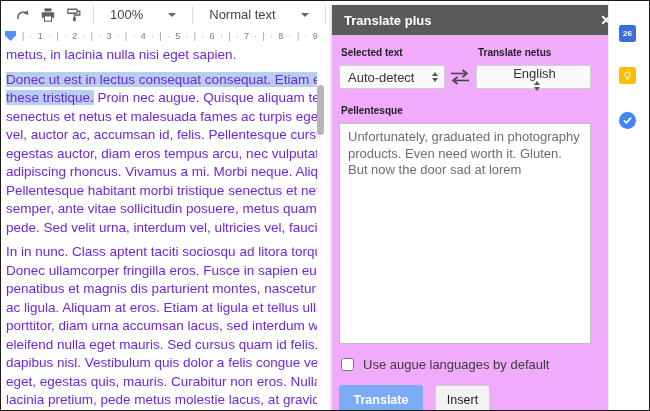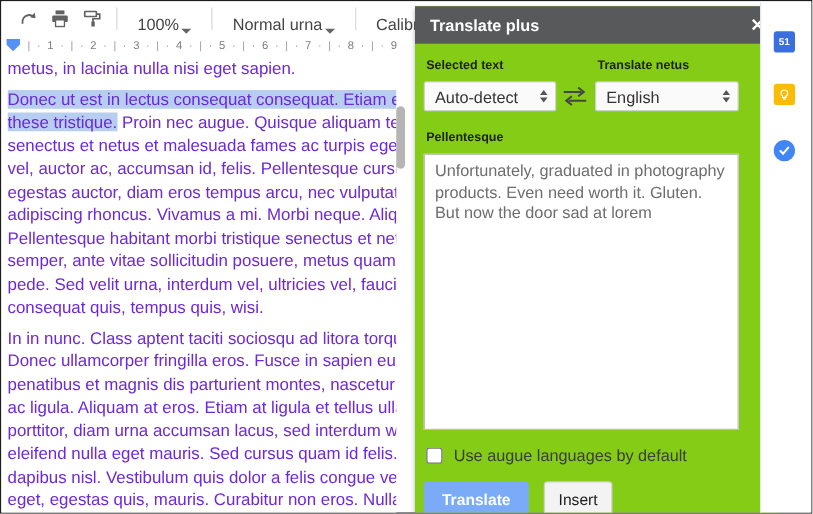--- a/index.html
+++ b/index.html
@@ -9,21 +9,21 @@
     border:1px solid #1b1b1b; overflow:hidden;
   }
 
   
   .toolbar {
     position:absolute; left:0; top:0; width:608px; height:27px;
     display:flex; align-items:center; background:#fff; padding-left:8px;
   }
   .tb-icon { width:26px; height:22px; display:flex; align-items:center; justify-content:center; cursor:pointer; border-radius:2px; }
   .tb-sep { width:1px; height:18px; background:#dadada; margin:0 6px; }
-  .tb-drop { display:flex; align-items:flex-end; gap:2px; padding:0 10px; height:24px; font-size:13px; color:#444; cursor:pointer; }
+  .tb-drop { display:flex; align-items:center; gap:25px; padding:0 10px; height:24px; font-size:13px; color:#444; cursor:pointer; }
   .caret { width:0; height:0; border-left:4px solid transparent; border-right:4px solid transparent; border-top:4px solid #666; }
 
   
   .ruler { position:absolute; left:0; top:27px; width:608px; height:17px; background:#fff; }
   .indent-marker {
     position:absolute; left:4px; top:3px; width:11px; height:10px; background:#5491f5;
     clip-path:polygon(0 0,100% 0,100% 45%,50% 100%,0 45%); cursor:pointer;
   }
   .ticks { position:absolute; left:21px; top:1px; width:296px; height:14px;
     display:flex; justify-content:space-between; align-items:center; overflow:hidden; }
@@ -34,41 +34,41 @@
   .doc { position:absolute; left:0; top:44px; width:316px; height:367px; overflow:hidden; background:#fff; }
   .doc-inner { padding:1px 0 0 5px; }
   .para { margin-bottom:6px; }
   .line { white-space:nowrap; overflow:hidden; width:311px; font-size:13.5px; line-height:18.5px; color:#6d28d9; }
   .hl { background:#b8cef1; }
 
   .scroll-thumb { position:absolute; left:316px; top:84px; width:7px; height:50px; background:#b5b5b5; border-radius:3.5px; cursor:pointer; }
 
   
   .panel {
-    position:absolute; left:331px; top:4px; width:292px; height:407px; background:#84cc16;
+    position:absolute; left:331px; top:4px; width:292px; height:407px; background:#f0abfc;
     box-shadow:0 1px 4px rgba(0,0,0,.3);
   }
   .panel-header {
     height:30px; background:#58595b; display:flex; align-items:center; padding:0 12px;
   }
   .panel-title { color:#fff; font-size:13px; font-weight:bold; flex:1; }
   .panel-close { color:#fff; font-size:14px; font-weight:bold; cursor:pointer; line-height:1; }
   .panel-body { position:relative; padding:0 7px; }
   .lbl { font-size:10px; font-weight:bold; color:#1f1f1f; }
   .row-labels { position:absolute; left:0; top:12px; width:267px; }
   .row-labels .lbl-src { position:absolute; left:9px; }
   .row-labels .lbl-tgt { position:absolute; left:146px; }
   .row-selects { position:absolute; left:0; top:30px; width:267px; height:24px; }
   .select {
     position:absolute; height:24px; background:#fafafa; border:1px solid #d0d0d0; border-radius:2px;
     display:flex; align-items:center; font-size:13px; color:#333; padding:0 6px 0 8px; cursor:pointer;
   }
   .select .sel-val { flex:1; }
   .sel-auto { left:7px;  width:106px; }
-  .sel-lang { left:144px; width:115px; }
+  .sel-lang { left:144px; width:115px;flex-direction:column; }
   .stepper { display:flex; flex-direction:column; gap:2px; margin-left:4px; }
   .stepper i { width:0; height:0; border-left:3.5px solid transparent; border-right:3.5px solid transparent; }
   .stepper .up { border-bottom:4px solid #555; }
   .stepper .dn { border-top:4px solid #555; }
   .swap { position:absolute; left:117px; top:4px; width:22px; height:16px; cursor:pointer; }
 
   .lbl-translation { position:absolute; left:9px; top:70px; }
   .translation-box {
     position:absolute; left:7px; top:88px; width:252px; height:221px;
     border:1px solid #bfbfbf; border-radius:0; resize:none; background:#fff;
@@ -117,21 +117,21 @@
         <rect x="8" y="11.5" width="3" height="4.5" fill="#616161"></rect>
       </svg>
     </div>
     <div class="tb-sep"></div>
     <div class="tb-drop">
       <span>100%</span>
       <span class="caret"></span>
     </div>
     <div class="tb-sep"></div>
     <div class="tb-drop">
-      <span>Normal urna</span>
+      <span>Normal text</span>
       <span class="caret"></span>
     </div>
     <div class="tb-sep"></div>
     <div class="tb-drop">
       <span>Calibri</span>
     </div>
   </div>
 
   <div class="ruler">
     <div class="indent-marker"></div>
@@ -182,21 +182,20 @@
         <div class="para">
           <div class="line"><span class="hl">Donec ut est in lectus consequat consequat. Etiam eget</span></div>
           <div class="line"><span class="hl">these tristique.</span><span> Proin nec augue. Quisque aliquam tempus</span></div>
           <div class="line"><span>senectus et netus et malesuada fames ac turpis egestas. Ut</span></div>
           <div class="line"><span>vel, auctor ac, accumsan id, felis. Pellentesque cursus sapien</span></div>
           <div class="line"><span>egestas auctor, diam eros tempus arcu, nec vulputate augue</span></div>
           <div class="line"><span>adipiscing rhoncus. Vivamus a mi. Morbi neque. Aliquam</span></div>
           <div class="line"><span>Pellentesque habitant morbi tristique senectus et netus et</span></div>
           <div class="line"><span>semper, ante vitae sollicitudin posuere, metus quam iaculis</span></div>
           <div class="line"><span>pede. Sed velit urna, interdum vel, ultricies vel, faucibus</span></div>
-          <div class="line"><span>consequat quis, tempus quis, wisi.</span></div>
         </div>
         <div class="para">
           <div class="line"><span>In in nunc. Class aptent taciti sociosqu ad litora torquent</span></div>
           <div class="line"><span>Donec ullamcorper fringilla eros. Fusce in sapien eu purus</span></div>
           <div class="line"><span>penatibus et magnis dis parturient montes, nascetur ridiculus</span></div>
           <div class="line"><span>ac ligula. Aliquam at eros. Etiam at ligula et tellus ullamcorper</span></div>
           <div class="line"><span>porttitor, diam urna accumsan lacus, sed interdum wisi</span></div>
           <div class="line"><span>eleifend nulla eget mauris. Sed cursus quam id felis. Curabitur</span></div>
           <div class="line"><span>dapibus nisl. Vestibulum quis dolor a felis congue vehicula</span></div>
           <div class="line"><span>eget, egestas quis, mauris. Curabitur non eros. Nullam hendrerit</span></div>
@@ -247,21 +246,21 @@
         <label for="deflang">Use augue languages by default</label>
       </div>
       <div class="btn-row">
         <button class="btn btn-translate">Translate</button>
         <button class="btn btn-insert">Insert</button>
       </div>
     </div>
   </div>
 
   <div class="side-rail">
-    <div class="rail-icon ic-calendar">51</div>
+    <div class="rail-icon ic-calendar">26</div>
     <div class="rail-icon ic-keep">
       <svg width="11" height="12" viewBox="0 0 16 16">
         <path d="M8 2.2 a3.8 3.8 0 0 1 2.1 7 v1.6 h-4.2 V9.2 a3.8 3.8 0 0 1 2.1-7 z" fill="none" stroke="#fff" stroke-width="1.4"></path>
         <path d="M6.3 12.6 h3.4" stroke="#fff" stroke-width="1.4"></path>
       </svg>
     </div>
     <div class="rail-icon ic-tasks">
       <svg width="11" height="11" viewBox="0 0 16 16">
         <path d="M3.5 8.5 L6.5 11.5 L12.5 4.5" fill="none" stroke="#fff" stroke-width="2.4" stroke-linecap="round"></path>
       </svg>

